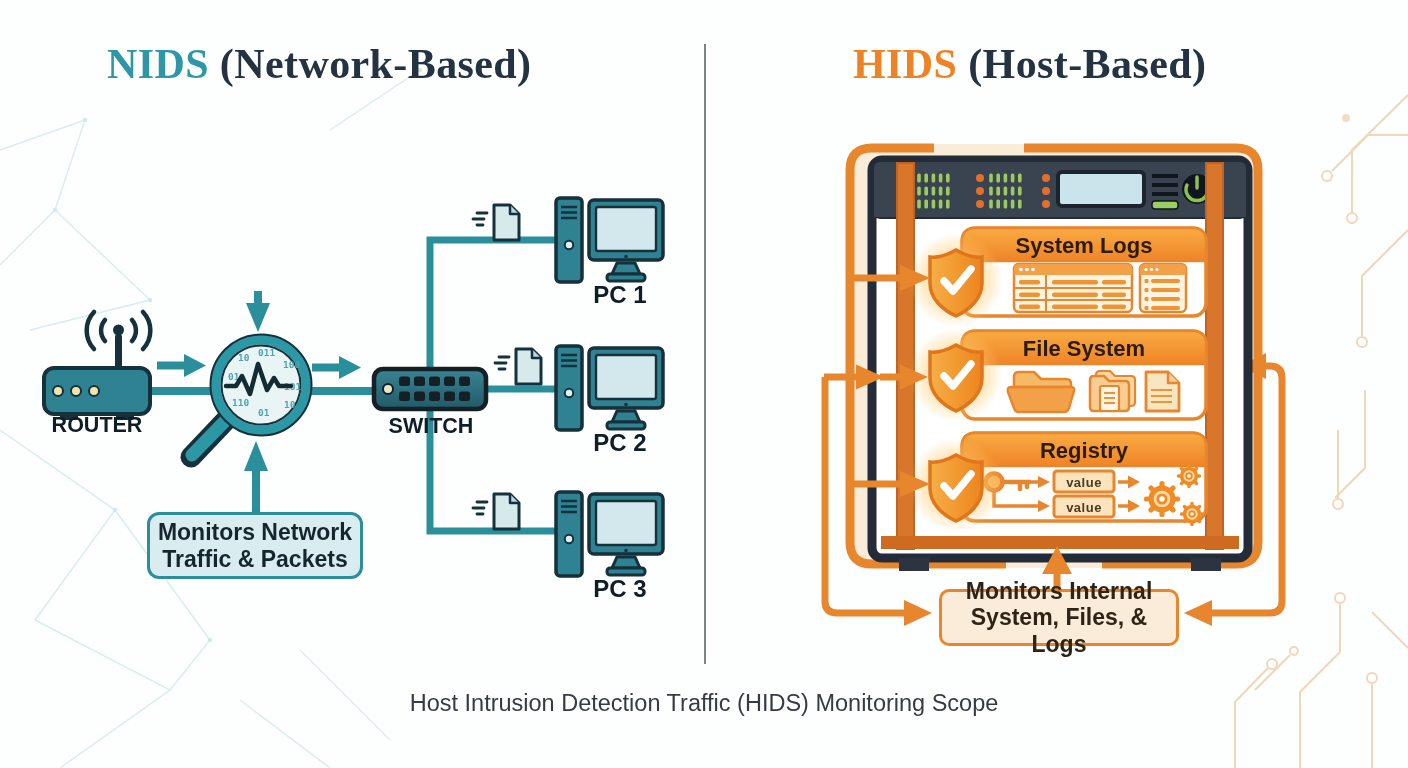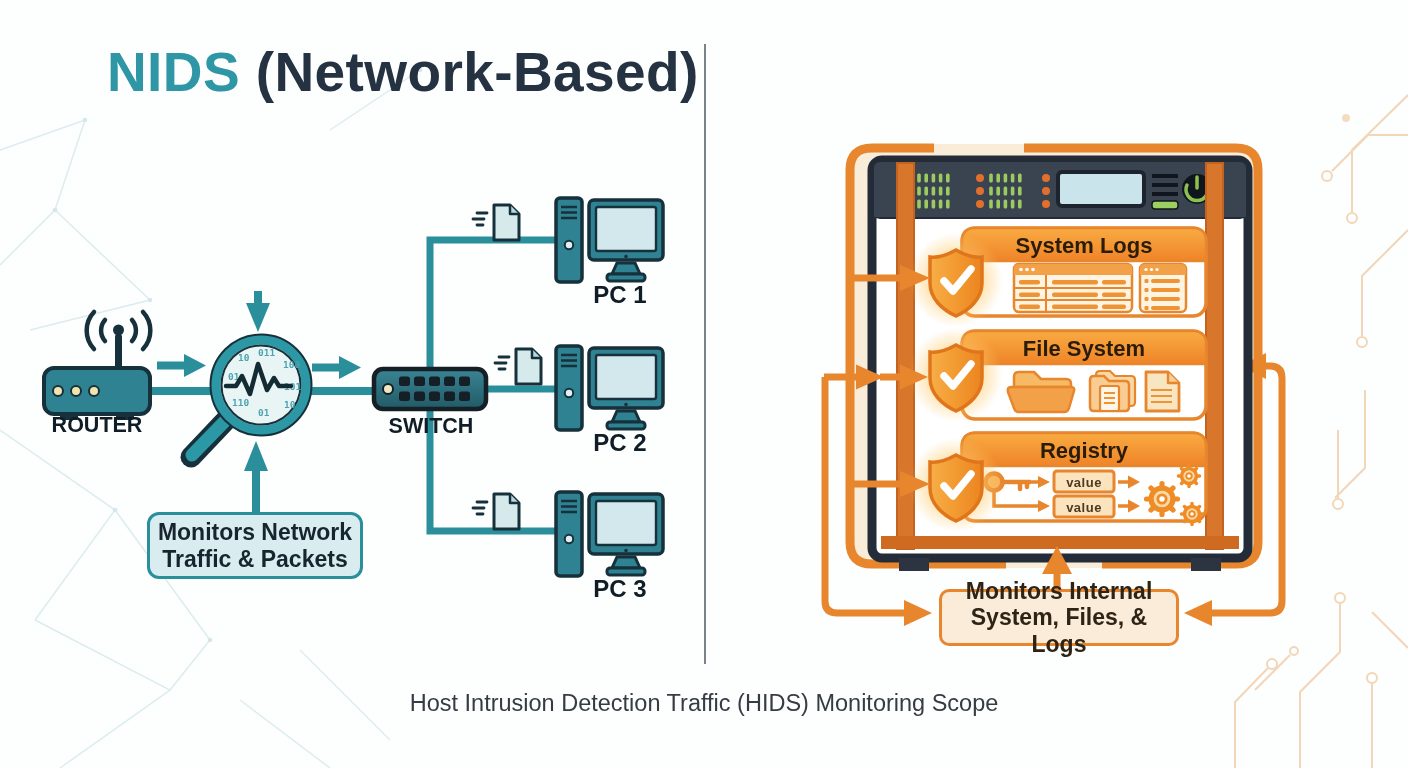--- a/index.html
+++ b/index.html
@@ -1,19 +1,19 @@
 <!DOCTYPE html>
 <html><head>
 <meta charset="utf-8">
 <style>
   html,body{margin:0;padding:0;background:#ffffff;}
   .stage{position:relative;width:1408px;height:768px;background:#fdfefe;overflow:hidden;
          font-family:"Liberation Sans",sans-serif;}
   .stage svg.canvas{position:absolute;left:0;top:0;}
-  .title{position:absolute;font-size:55px;font-weight:bold;letter-spacing:.4px;color:#253241;white-space:nowrap;}
+  .title{position:absolute;font-size:42px;font-weight:bold;letter-spacing:.4px;color:#253241;white-space:nowrap;font-family:Liberation Serif, serif;}
   .nids-title{left:107px;top:40px;}
   .hids-title{left:853px;top:40px;}
   .accent-nids{color:#2e96a4;}
   .accent-hids{color:#ee8326;}
   .divider{position:absolute;left:704px;top:44px;width:2px;height:620px;background:#7a828b;}
   .label-box{position:absolute;display:flex;align-items:center;justify-content:center;text-align:center;
              font-weight:bold;box-sizing:border-box;}
   .internet-box{left:174px;top:247px;width:167px;height:44px;background:#e3f1f3;border:3px solid #2b8e9b;
                 border-radius:12px;font-size:23px;color:#17262e;}
   .nids-note{left:147px;top:512px;width:216px;height:67px;background:#d9edf0;border:3.5px solid #2b8e9b;
@@ -378,20 +378,21 @@
           <polygon points="900,471 930,484 900,497"></polygon>
     </g>
     <g fill="#e8862d">
       <rect x="1053.5" y="573" width="7" height="18"></rect>
           <polygon points="1042,574 1072,574 1057,546"></polygon>
     </g>
   </g>
 </svg>
 
 <div class="title nids-title"><span class="accent-nids">NIDS</span><span> (Network-Based)</span></div>
+<div class="title hids-title"><span class="accent-hids">HIDS</span><span> (Host-Based)</span></div>
 
 <div class="divider"></div>
 
 <div class="label-box nids-note">Monitors Network Traffic &amp; Packets</div>
 <div class="label-box hids-note">Monitors Internal System, Files, &amp; Logs</div>
 
 <div class="caption">
   <div>Host Intrusion Detection Traffic (HIDS) Monitoring Scope</div>
 </div>
 

